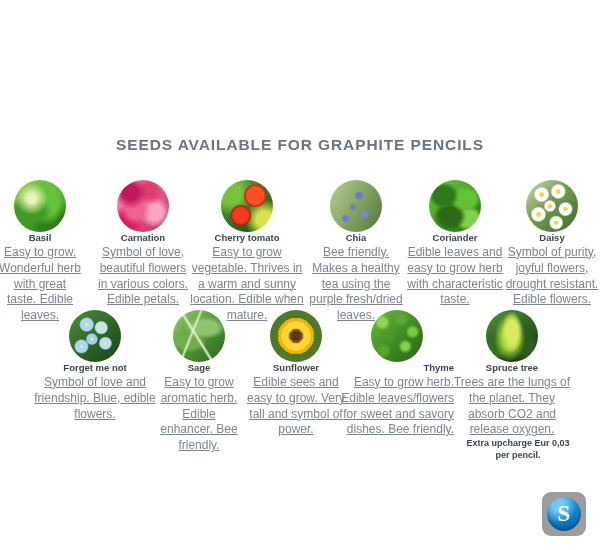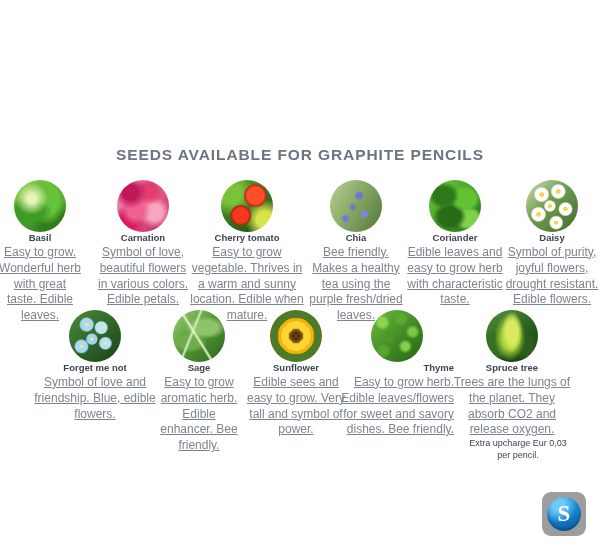--- a/index.html
+++ b/index.html
@@ -2,21 +2,21 @@
 <html><head>
 <meta charset="utf-8">
 <style>
   html,body{margin:0;padding:0;}
   body{
     width:600px;height:550px;background:#ffffff;
     font-family:"Liberation Sans", sans-serif;
     overflow:hidden;position:relative;
   }
   #page-title{
-    position:absolute;top:146px;left:0;width:600px;
+    position:absolute;top:136px;left:0;width:600px;
     text-align:center;
     font-size:15.5px;font-weight:bold;
     letter-spacing:0.9px;
     color:#6b7480;
     white-space:nowrap;
   }
   .seed-grid{position:absolute;left:0;width:600px;}
   .row-one{top:180px;}
   .row-two{top:310px;}
   .seed-item{
@@ -38,21 +38,21 @@
     line-height:1.25;
   }
   .seed-desc{
     margin-top:1px;
     font-size:12px;
     color:#7d848e;
     line-height:1.32;
     text-decoration:underline;
   }
   .seed-note{
-    font-size:9px;font-weight:normal;
+    font-size:9px;font-weight:bold;
     color:#3d4450;
     line-height:1.32;
     margin-left:12px;
   }
   
   .art-basil{
     background:
       radial-gradient(circle at 34% 36%, #e8f5b8 0 9%, rgba(232,245,184,0) 34%),
       radial-gradient(ellipse 44% 30% at 30% 62%, #3f9b25 0 60%, rgba(63,155,37,0) 100%),
       radial-gradient(ellipse 36% 46% at 64% 40%, #65c23a 0 60%, rgba(101,194,58,0) 100%),

